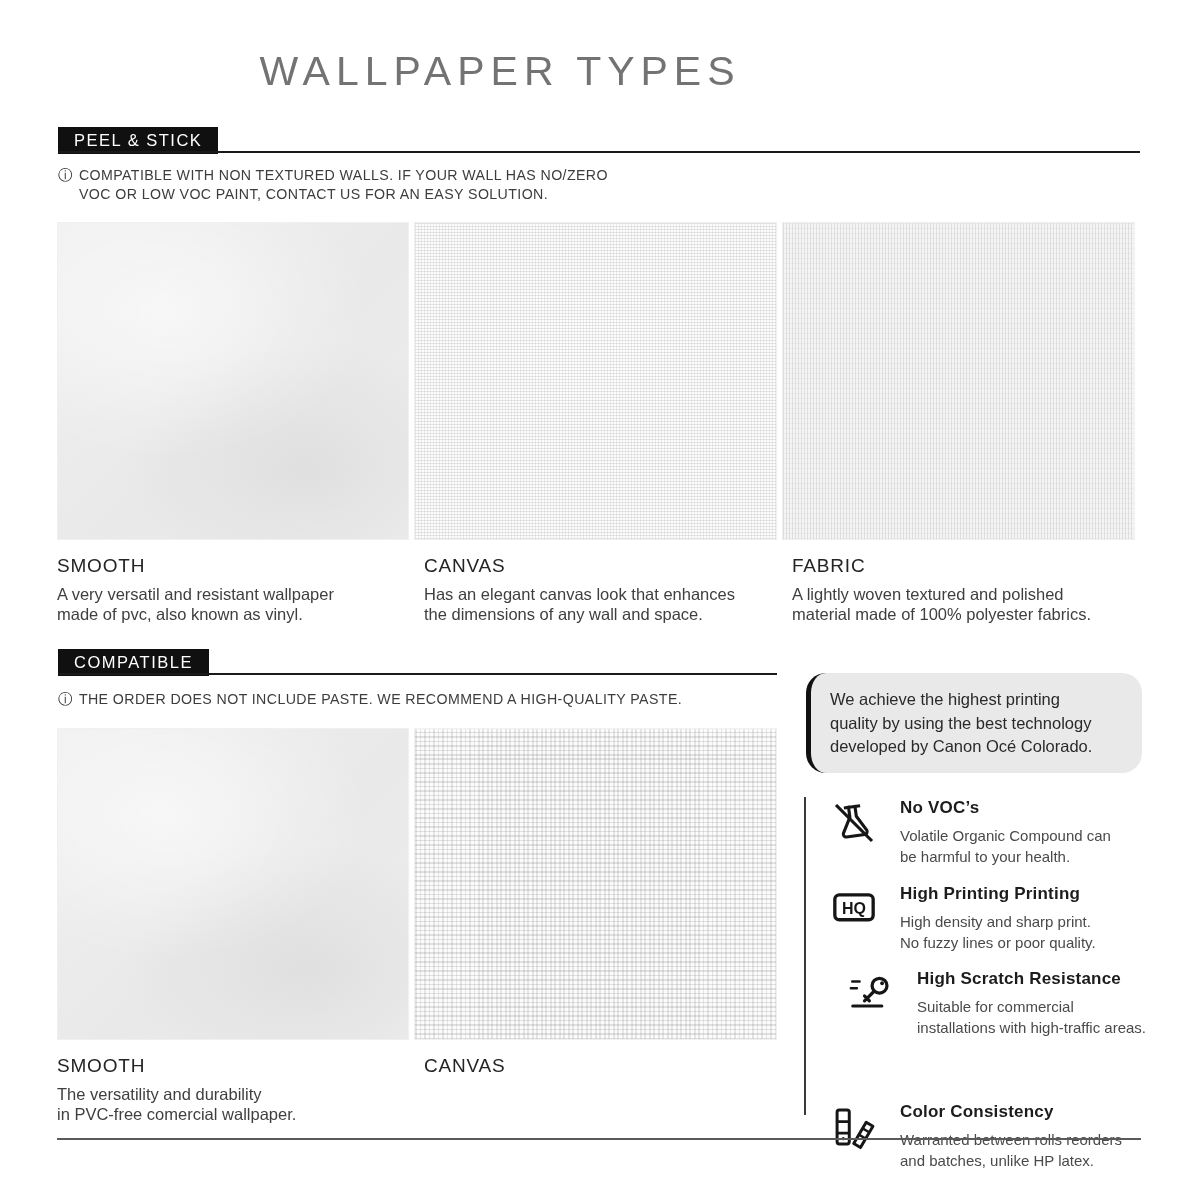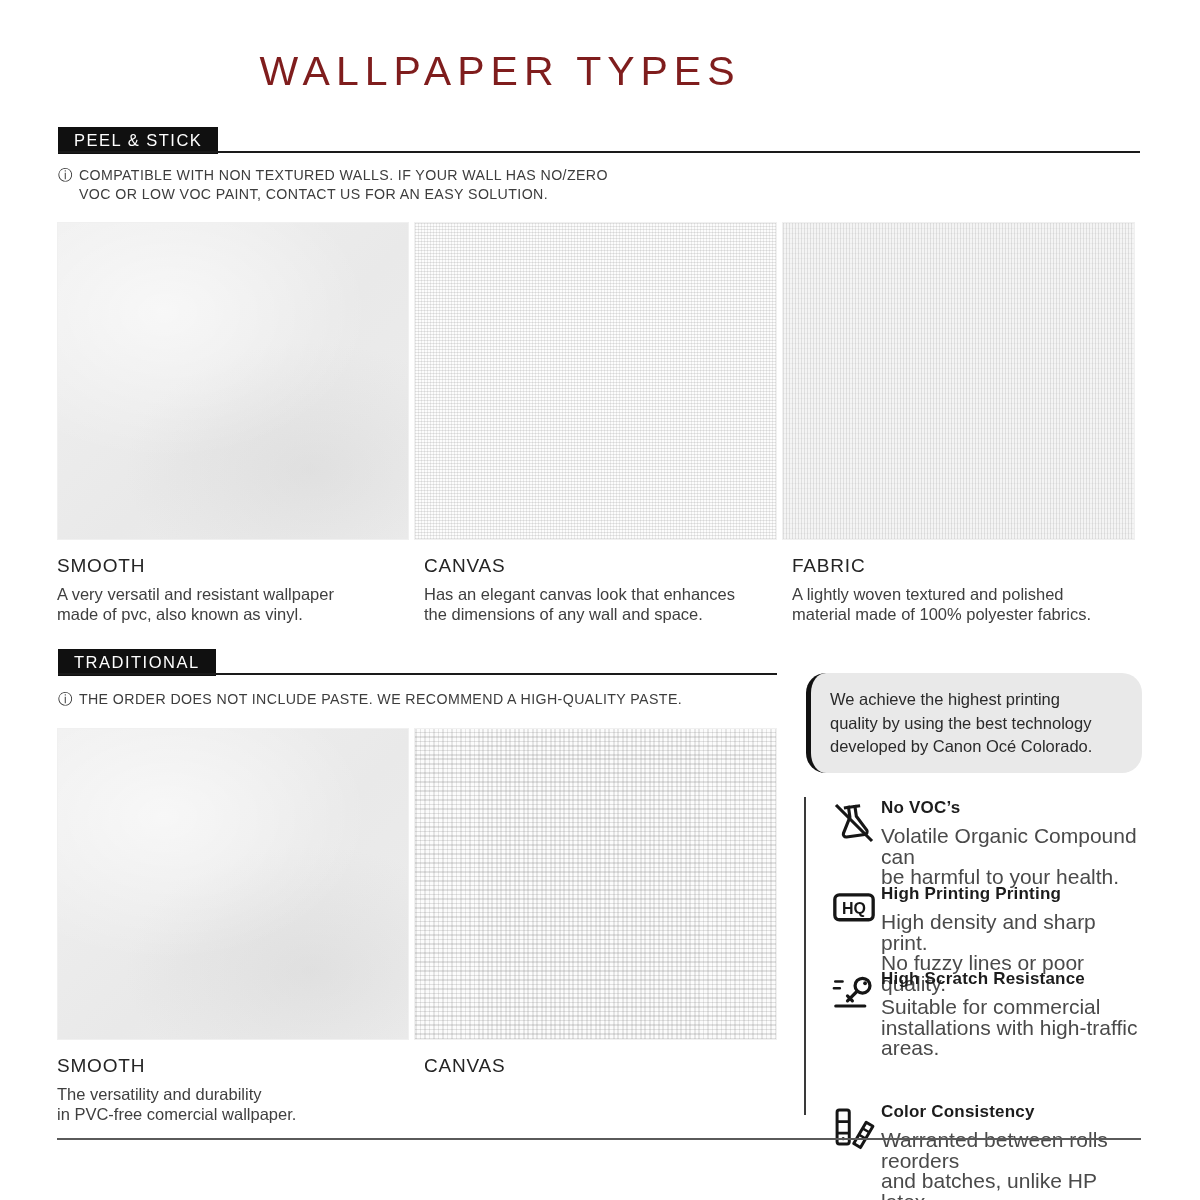--- a/index.html
+++ b/index.html
@@ -6,21 +6,21 @@
   html,body { background:#ffffff; }
   #canvas {
     position:relative; width:1200px; height:1200px; background:#ffffff;
     font-family:"Liberation Sans", sans-serif; color:#1c1c1c; overflow:hidden;
   }
   .abs { position:absolute; }
 
   
   .page-title {
     left:0; top:48px; width:1000px; text-align:center;
-    font-size:41px; letter-spacing:6px; font-weight:500; color:#7f1d1d;
+    font-size:41px; letter-spacing:6px; font-weight:500; color:#737373;
   }
 
   
   .badge {
     background:#101010; color:#ffffff; display:inline-block;
     font-size:16.5px; letter-spacing:1.5px; font-weight:500;
     padding:4px 16px 5px 16px; line-height:1.1;
   }
   .rule { background:#1a1a1a; height:2px; }
   .bottom-rule { background:#5a5a5a; height:1.5px; }
@@ -75,25 +75,25 @@
     background:#e9e9e9; border-left:5px solid #111111;
     padding:15px 14px 14px 19px;
     border-radius:20px;
   }
   .quote-text {
     font-size:16.5px; line-height:23.5px; color:#2a2a2a; white-space:pre-line;
   }
 
   
   .feature-vline { left:804px; top:797px; width:2px; height:318px; background:#3a3a3a; }
-  .feature { position:absolute; left:831px; width:315px; display:flex; gap:3px; }
+  .feature { position:absolute; left:831px; width:315px; display:flex; gap:22px; }
   .feature-icon { flex:0 0 47px; padding-top:2px; }
   .feature-icon svg { display:block; }
   .feature-title { font-size:17px; font-weight:bold; color:#1c1c1c; margin-bottom:4px; letter-spacing:0.2px; }
-  .feature-desc { font-size:21px; line-height:20.5px; color:#4a4a4a; white-space:pre-line;margin-top:8px; }
+  .feature-desc { font-size:15px; line-height:20.5px; color:#4a4a4a; white-space:pre-line;margin-top:8px; }
 </style>
 </head>
 <body>
 
 <div id="canvas">
 
   <div class="abs page-title">WALLPAPER TYPES</div>
 
   <div class="abs" style="left:58px; top:127px;">
     <span class="badge">PEEL &amp; STICK</span>
@@ -120,21 +120,21 @@
 the dimensions of any wall and space.</div>
   </div>
   <div class="swatch-card pad-text" style="left:782px; top:222px; width:353px;">
     <div class="swatch-img tex-fabric" style="height:318px;"></div>
     <div class="swatch-name">FABRIC</div>
     <div class="swatch-desc">A lightly woven textured and polished
 material made of 100% polyester fabrics.</div>
   </div>
 
   <div class="abs" style="left:58px; top:649px;">
-    <span class="badge">TRADITIONAL</span>
+    <span class="badge">COMPATIBLE</span>
   </div>
   <div class="abs rule" style="left:58px; top:673px; width:719px;"></div>
 
   <div class="abs note-line" style="left:58px; top:690px;">
     <span class="info-glyph">ⓘ</span><span>THE ORDER DOES NOT INCLUDE PASTE. WE RECOMMEND A HIGH-QUALITY PASTE.</span>
   </div>
 
   <div class="swatch-card" style="left:57px; top:728px; width:352px;">
     <div class="swatch-img tex-smooth" style="height:312px;"></div>
     <div class="swatch-name">SMOOTH</div>
@@ -178,21 +178,21 @@
         <text x="18" y="21.5" text-anchor="middle" font-size="12.5" font-weight="bold" fill="#161616" font-family="Liberation Sans, sans-serif">HQ</text>
       </svg>
     </div>
     <div>
       <div class="feature-title">High Printing Printing</div>
       <div class="feature-desc">High density and sharp print.
 No fuzzy lines or poor quality.</div>
     </div>
   </div>
 
-  <div class="feature" style="top:969px;">
+  <div class="feature" style="top:969px;justify-content:flex-end;">
     <div class="feature-icon">
       <svg width="46" height="44" viewBox="0 0 34 32" fill="none" stroke="#161616" stroke-linecap="round">
         <circle cx="23.3" cy="10.6" r="5.5" stroke-width="2.4"></circle>
         <circle cx="25.2" cy="8.8" r="1.4" fill="#161616" stroke="none"></circle>
         <path d="M19.3 14.7l-7.1 7.1" stroke-width="2.4"></path>
         <path d="M12.2 18.2l3.6 3.6" stroke-width="2.4"></path>
         <path d="M3.2 7.5h5.3M2.2 12.5h4.3" stroke-width="2"></path>
         <path d="M3.5 25.6h21.5" stroke-width="2.3"></path>
       </svg>
     </div>

